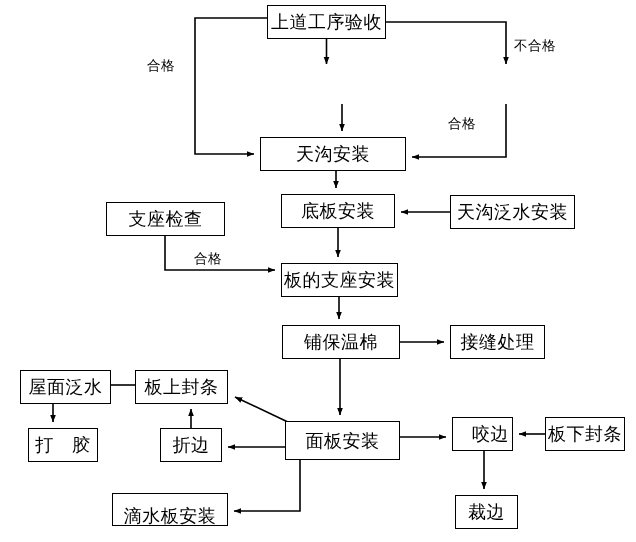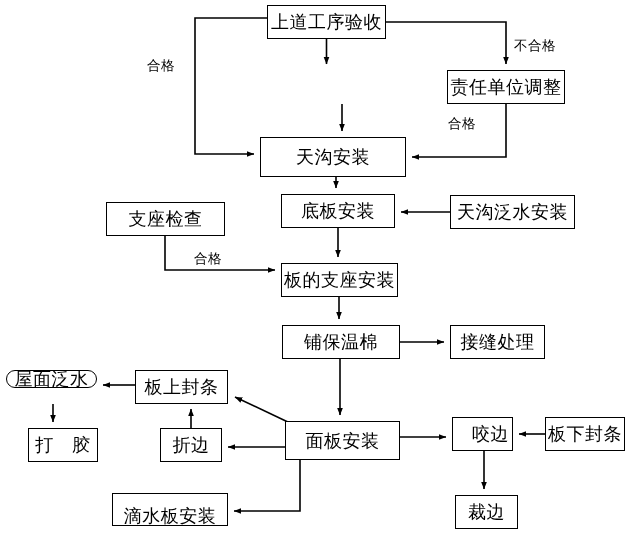--- a/index.html
+++ b/index.html
@@ -103,45 +103,42 @@
       <path d="M545,434 L519,434" marker-end="url(#ah)"></path>
 
       <path d="M484,451 L484,489" marker-end="url(#ah)"></path>
 
     </g>
   </svg>
 
   <div class="node" style="left:267px; top:5px; width:119px; height:34px;">
     <span>上道工序验收</span>
   </div>
-  <div class="node" style="left:447px; top:70px; width:118px; height:34px;">
-    <span>责任单位调整</span>
-  </div>
-  <div class="node" style="left:260px; top:137px; width:146px; height:40px;">
+  <div class="node" style="left:260px; top:137px; width:146px; height:34px;">
     <span>天沟安装</span>
   </div>
   <div class="node" style="left:281px; top:194px; width:114px; height:34px;">
     <span>底板安装</span>
   </div>
   <div class="node" style="left:450px; top:195px; width:125px; height:34px;">
     <span>天沟泛水安装</span>
   </div>
   <div class="node" style="left:106px; top:202px; width:119px; height:34px;">
     <span>支座检查</span>
   </div>
   <div class="node" style="left:281px; top:263px; width:117px; height:34px;">
     <span>板的支座安装</span>
   </div>
   <div class="node" style="left:282px; top:325px; width:118px; height:34px;">
     <span>铺保温棉</span>
   </div>
   <div class="node" style="left:450px; top:325px; width:95px; height:34px;">
     <span>接缝处理</span>
   </div>
-  <div class="node" style="left:6px; top:370px; width:91px; height:18px;border-radius:12px;">
+  <div class="node" style="left:20px; top:370px; width:91px; height:34px;">
     <span>屋面泛水</span>
   </div>
   <div class="node" style="left:135px; top:370px; width:93px; height:34px;">
     <span>板上封条</span>
   </div>
   <div class="node" style="left:28px; top:428px; width:70px; height:34px;">
     <span>打　胶</span>
   </div>
   <div class="node" style="left:160px; top:428px; width:62px; height:34px;">
     <span>折边</span>

